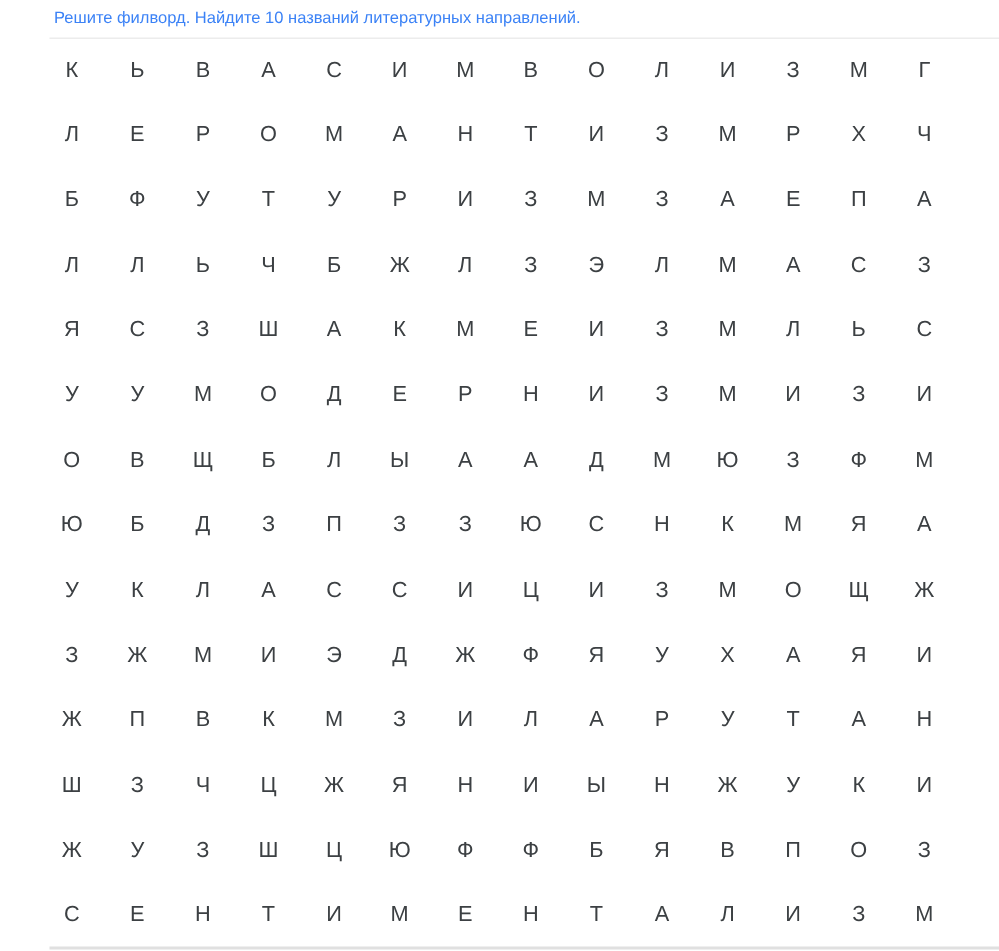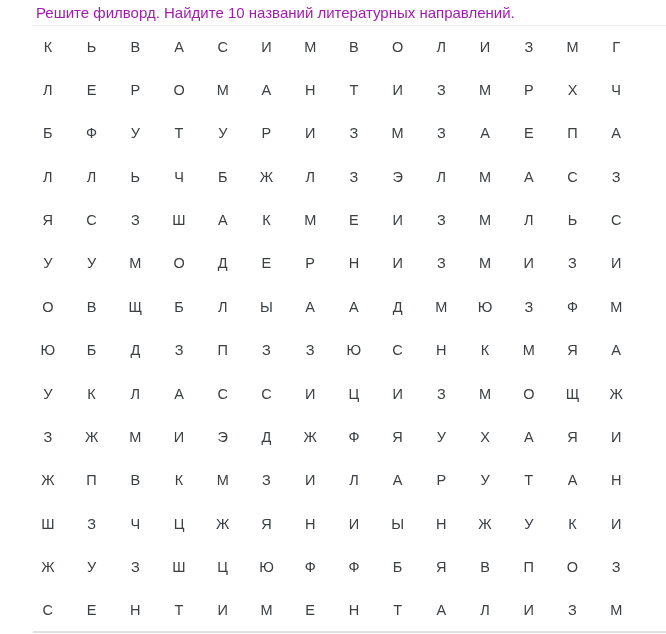--- a/index.html
+++ b/index.html
@@ -12,23 +12,23 @@
     position: relative;
     width: 666px;
     height: 634px;
     background: #ffffff;
     overflow: hidden;
   }
   .instruction {
     position: absolute;
     left: 36px;
     top: 5px;
-    font-size: 15px;
+    font-size: 11px;
     line-height: 15px;
-    color: #a21caf;
+    color: #3b82f6;
     white-space: nowrap;
   }
   .top-divider {
     position: absolute;
     left: 33px;
     right: 0;
     top: 25px;
     border-top: 1px solid #ececec;
   }
   .bottom-divider {

